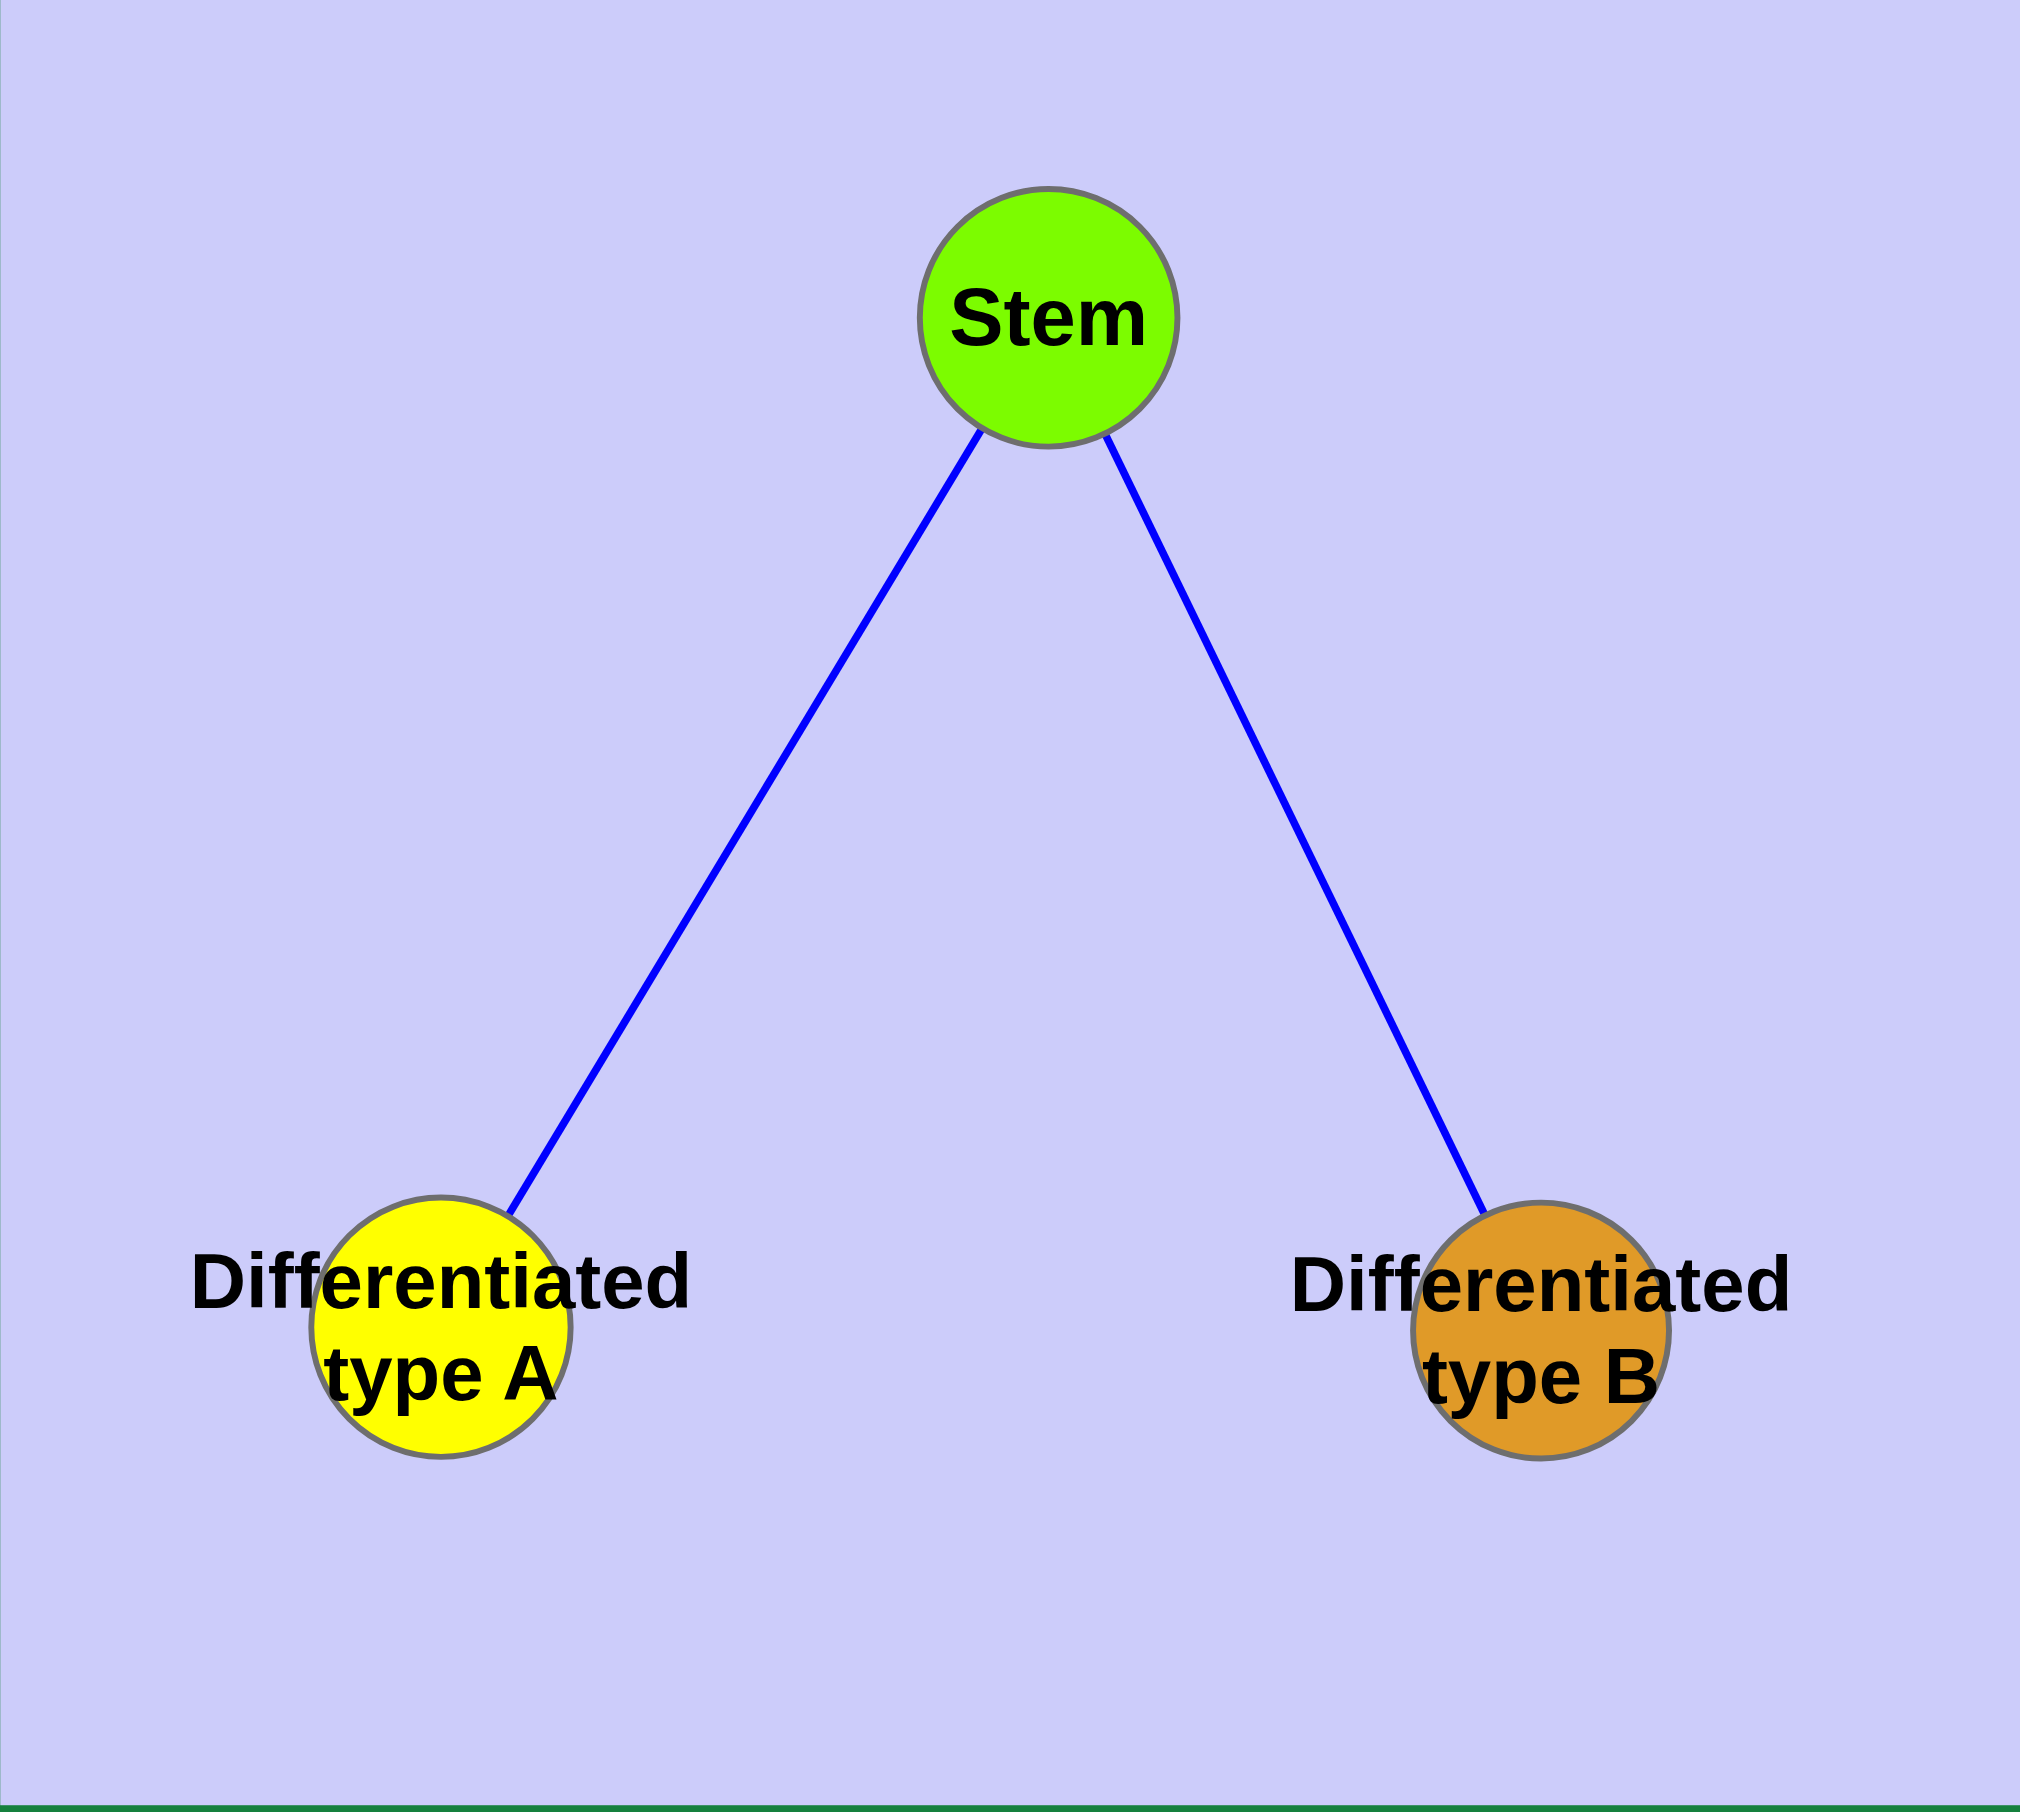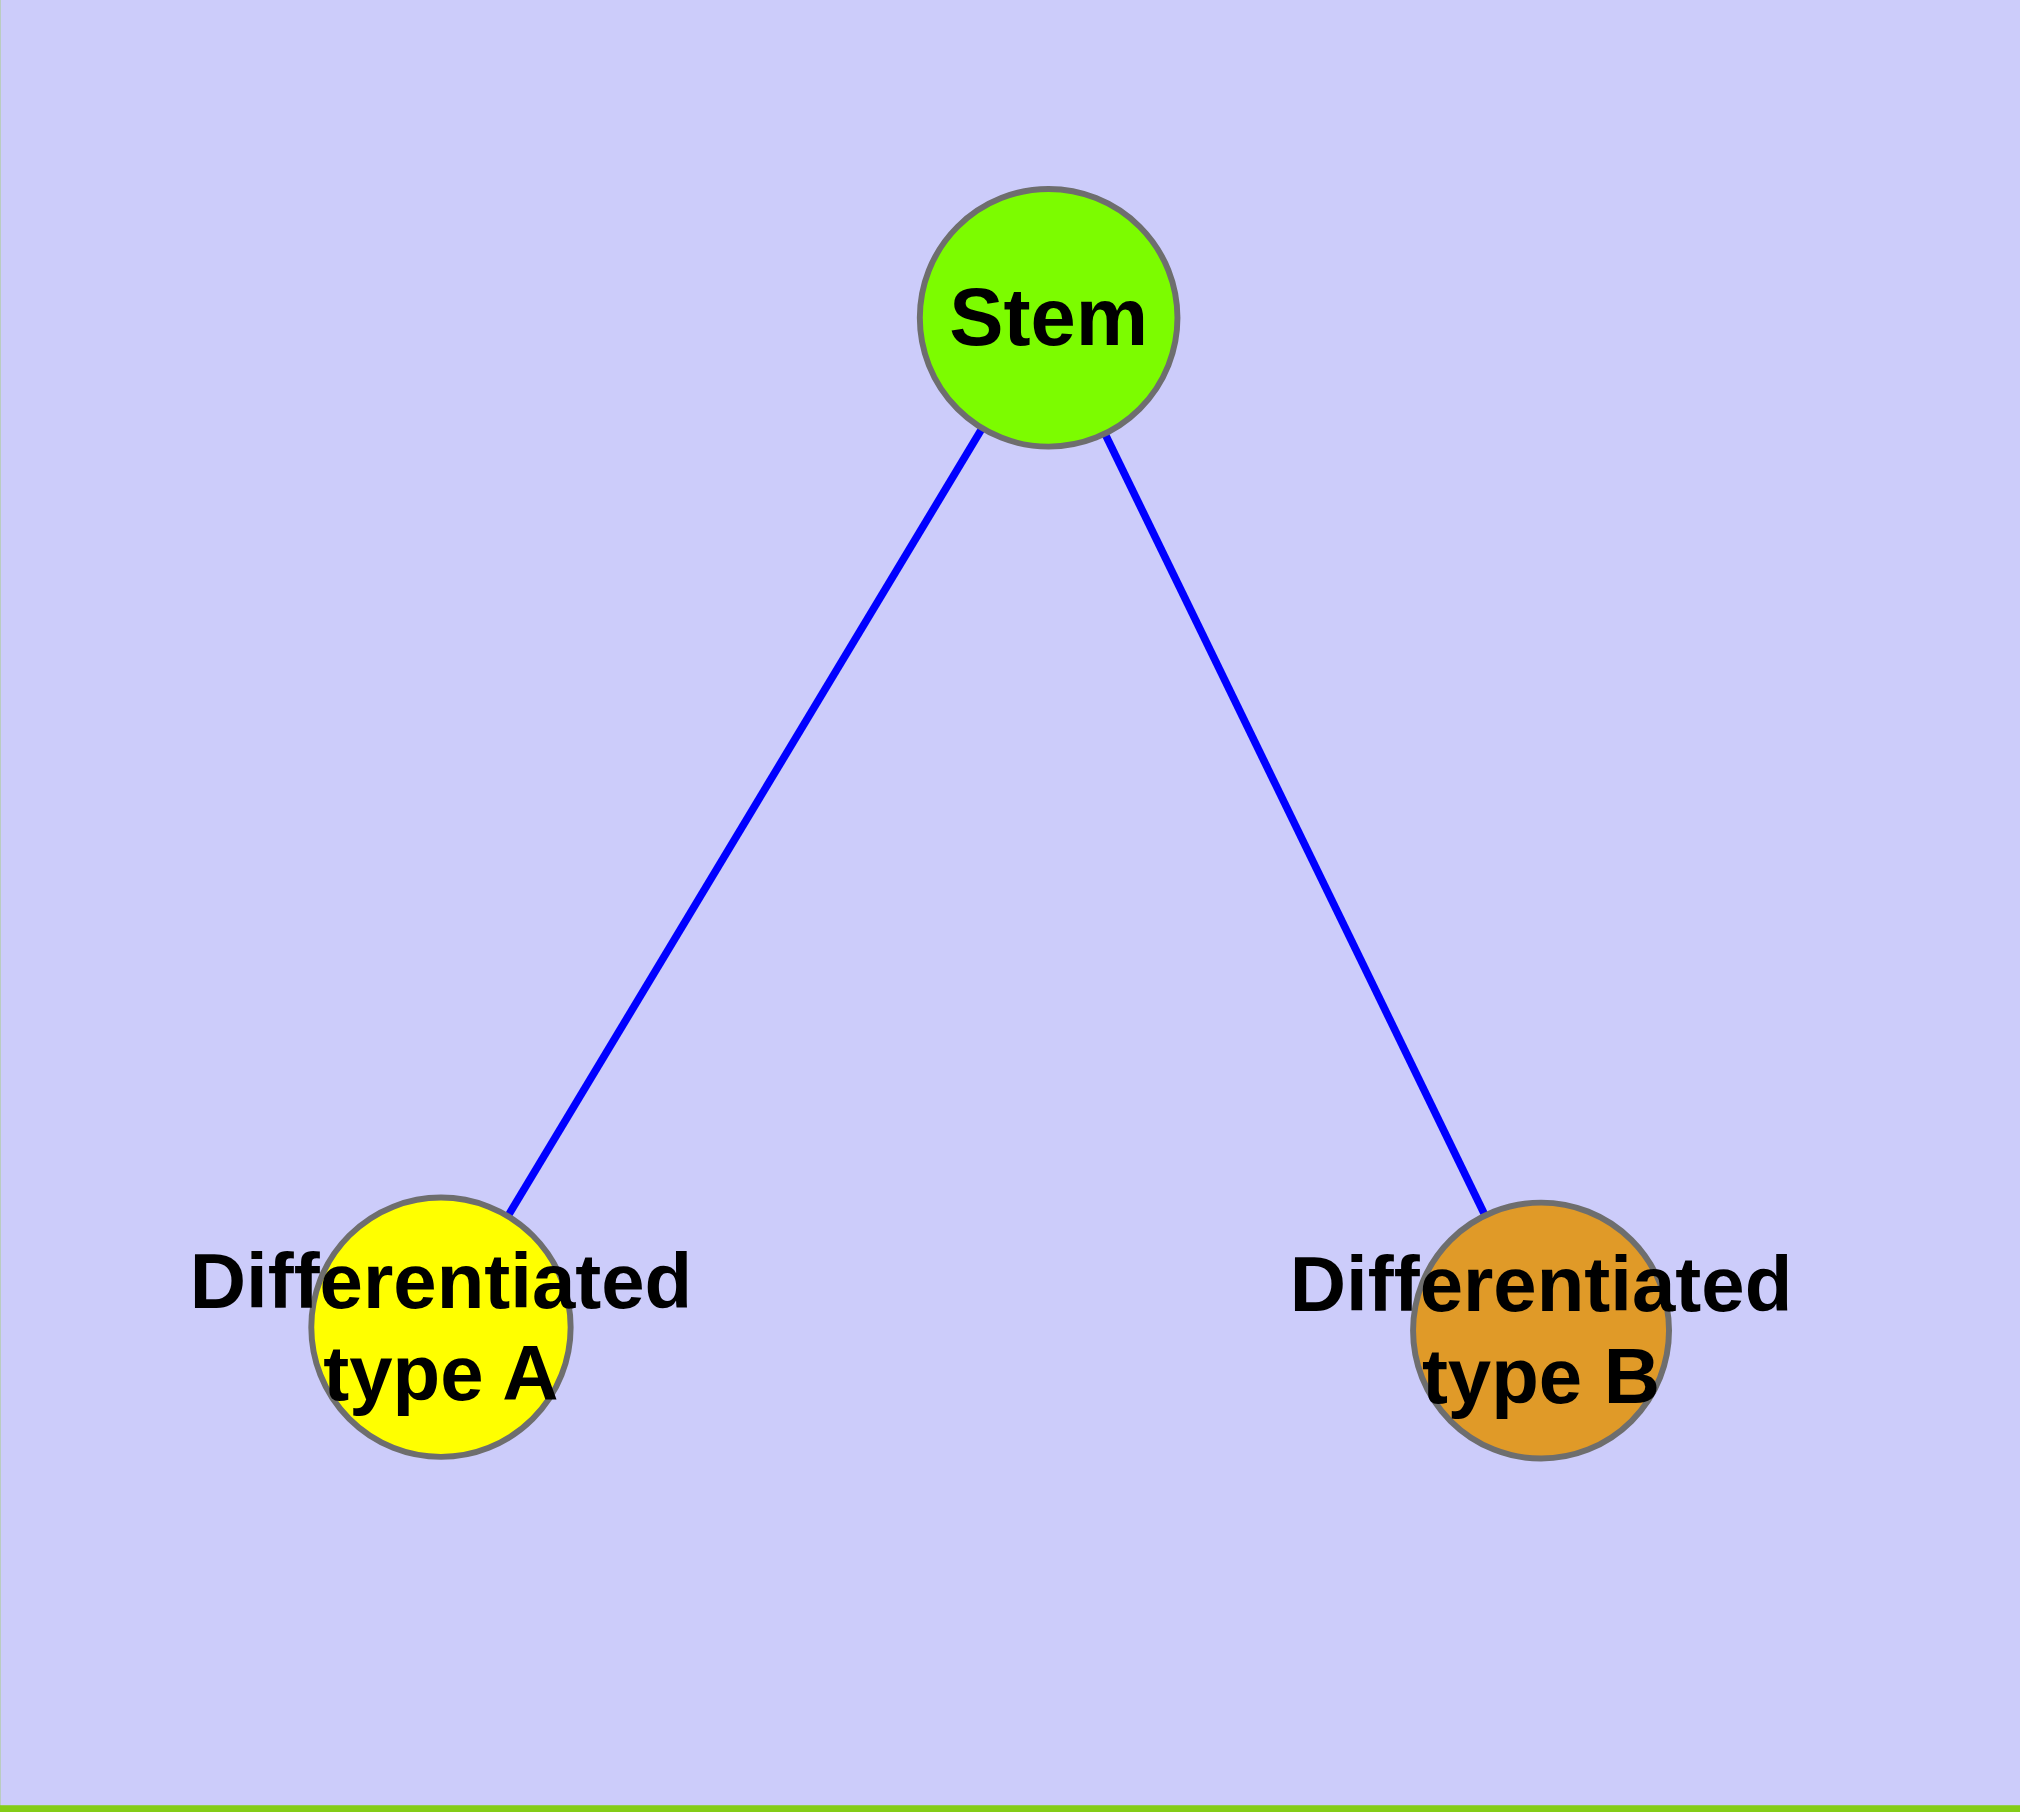--- a/index.html
+++ b/index.html
@@ -26,21 +26,21 @@
   .node-label {
     font-family: "Liberation Sans", sans-serif;
     font-weight: bold;
     fill: #000000;
     stroke: none;
   }
 </style>
 </head>
 <body>
 
-<div id="canvas" style="background: #84cc16;">
+<div id="canvas" style="background: #15803d;">
   <svg id="graph-svg" viewBox="0 0 2384 2138" xmlns="http://www.w3.org/2000/svg">
 
     <rect id="bg-rect" x="0" y="0" width="2384" height="2130" fill="#ccccfa"></rect>
 
     <g id="edge-layer">
       <line id="edge-stem-to-a" stroke-linecap="butt" x1="1237" y1="375" x2="520" y2="1566" stroke="#0000ff" stroke-width="9"></line>
       <line id="edge-stem-to-b" stroke-linecap="butt" x1="1237" y1="375" x2="1818" y2="1570" stroke="#0000ff" stroke-width="9"></line>
     </g>
 
     <g id="node-layer">

